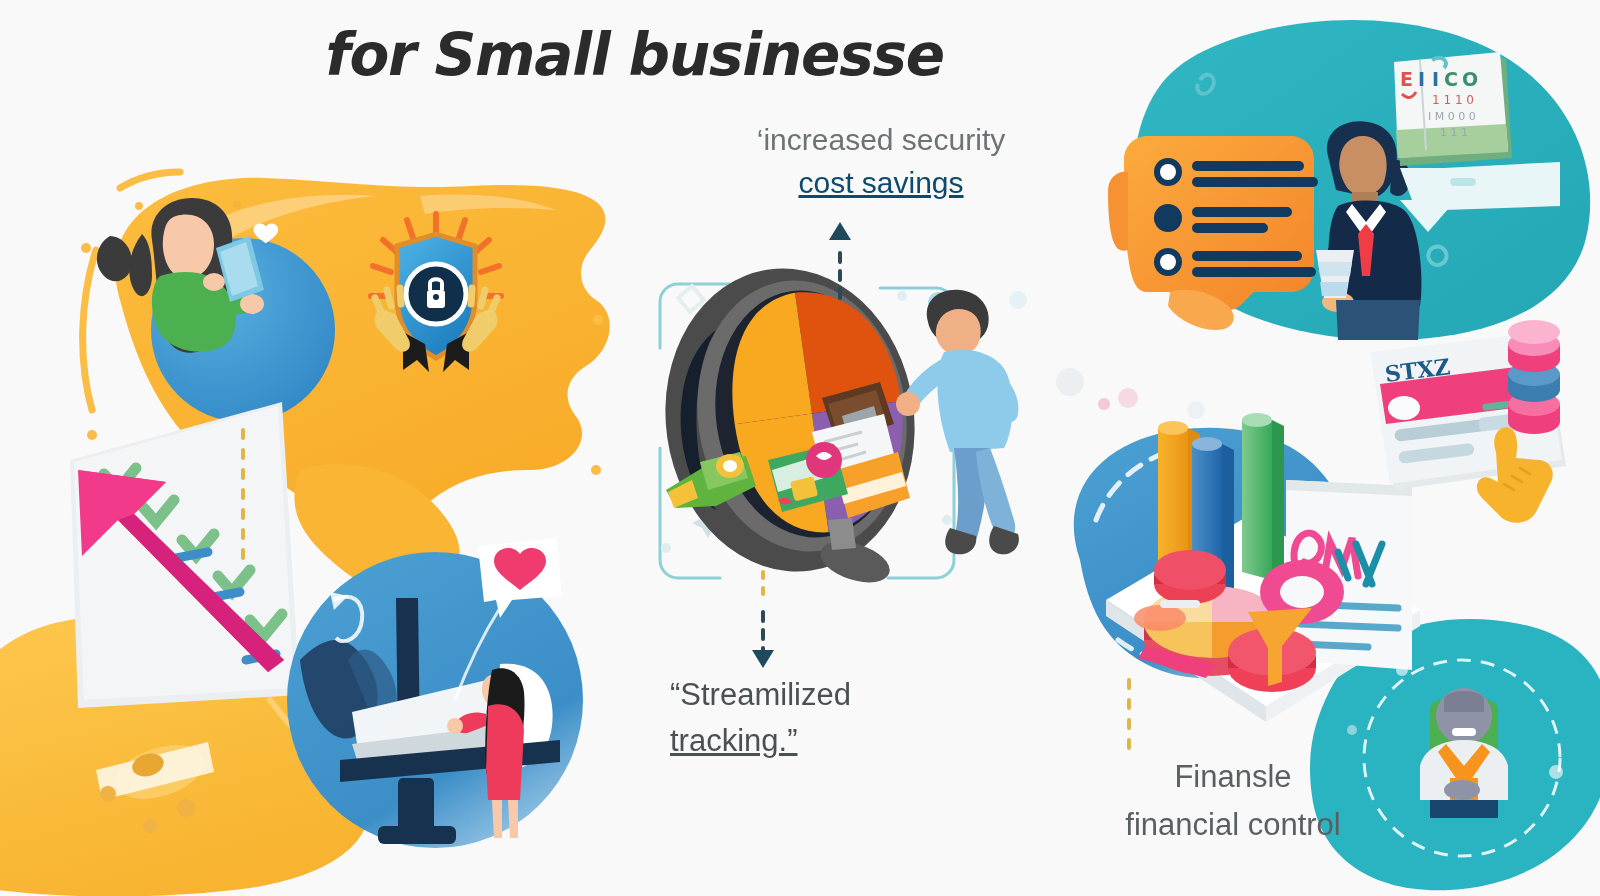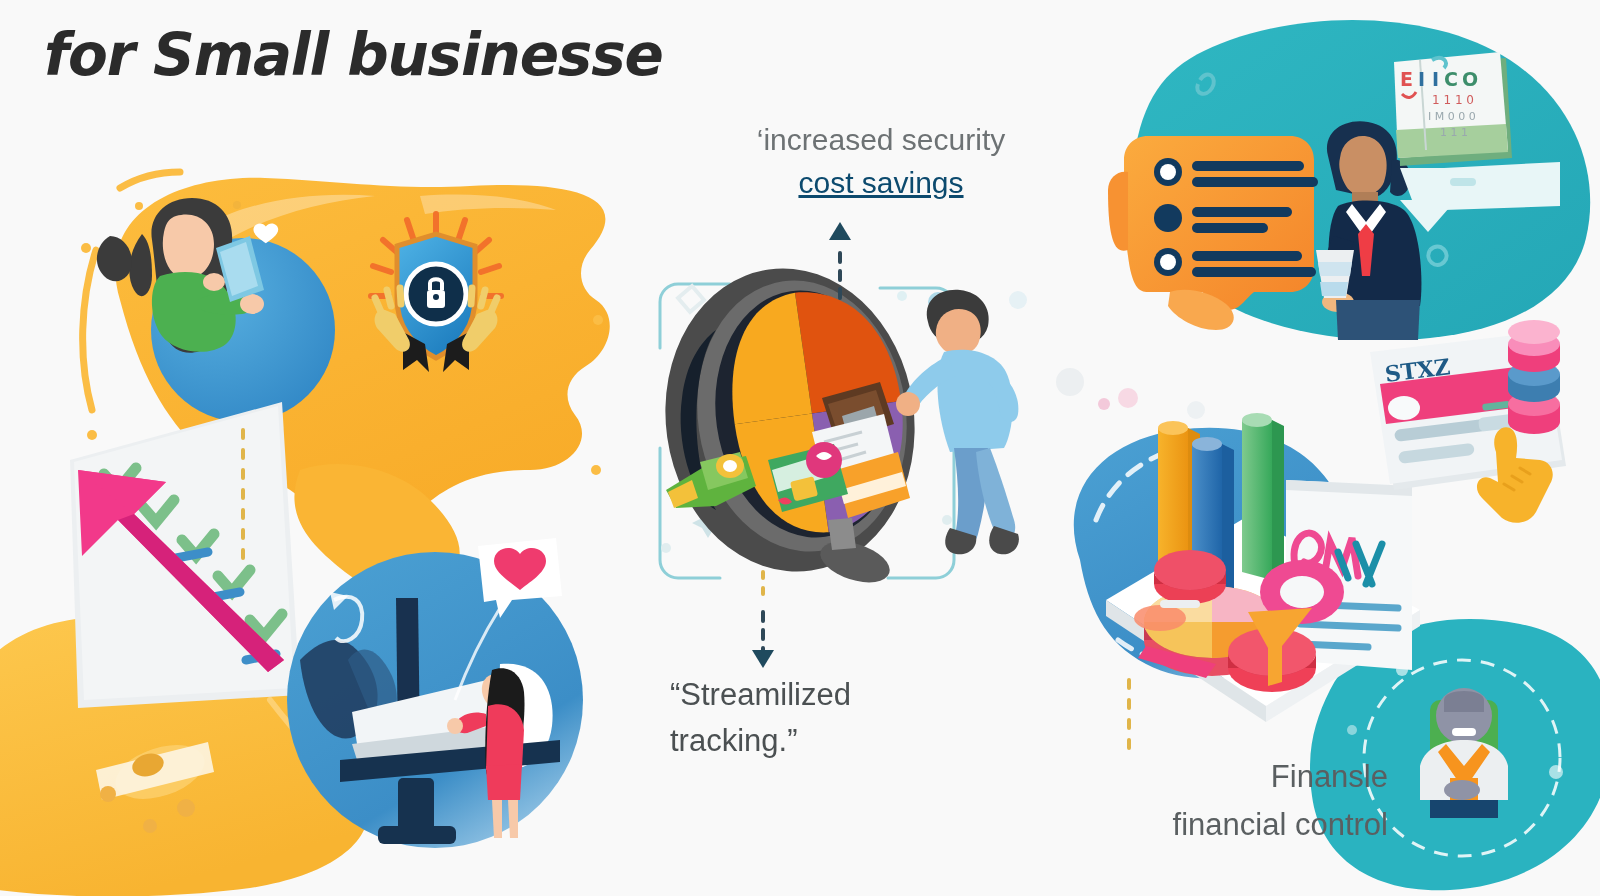--- a/index.html
+++ b/index.html
@@ -31,21 +31,21 @@
   }
   .title-line {
     font-family: "DejaVu Sans", sans-serif;
     font-weight: bold;
     font-size: 58px;
     line-height: 62px;
     letter-spacing: -1.2px;
     color: #2b2b2b;
     white-space: nowrap;
   }
-  .title-line.second { font-style: italic; }
+  .title-line.second { font-style: italic; text-align: right; }
 
   
   .caption {
     position: absolute;
     z-index: 30;
     color: #555a5c;
     font-family: "Liberation Sans", sans-serif;
     font-weight: 400;
   }
   #cap-security {
@@ -59,28 +59,28 @@
   }
   #cap-security .l2 { color: #0c4a6e; text-decoration: underline; }
   #cap-tracking {
     left: 650px;
     top: 672px;
     width: 340px;
     font-size: 31px;
     line-height: 46px;
     color: #4b5052;
   }
-  #cap-tracking .l3 { display:block; }
+  #cap-tracking .l3 { display:block;text-decoration:underline; }
   #cap-financial {
     left: 1058px;
     top: 753px;
     width: 330px;
     font-size: 31px;
     line-height: 48px;
-    text-align: right;
+    text-align: center;
     color: #5a5f61;
   }
   .cap-line { display: block; margin-left: 20px; }
 </style>
 </head>
 <body>
 
 <div id="canvas">
 
   <svg id="bgsvg" viewBox="0 0 1600 896">

